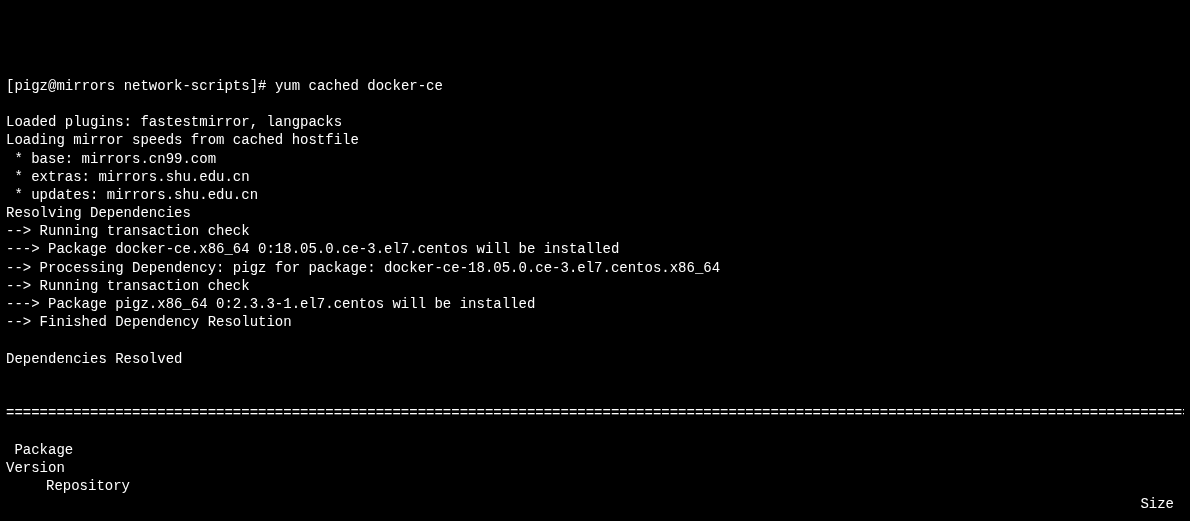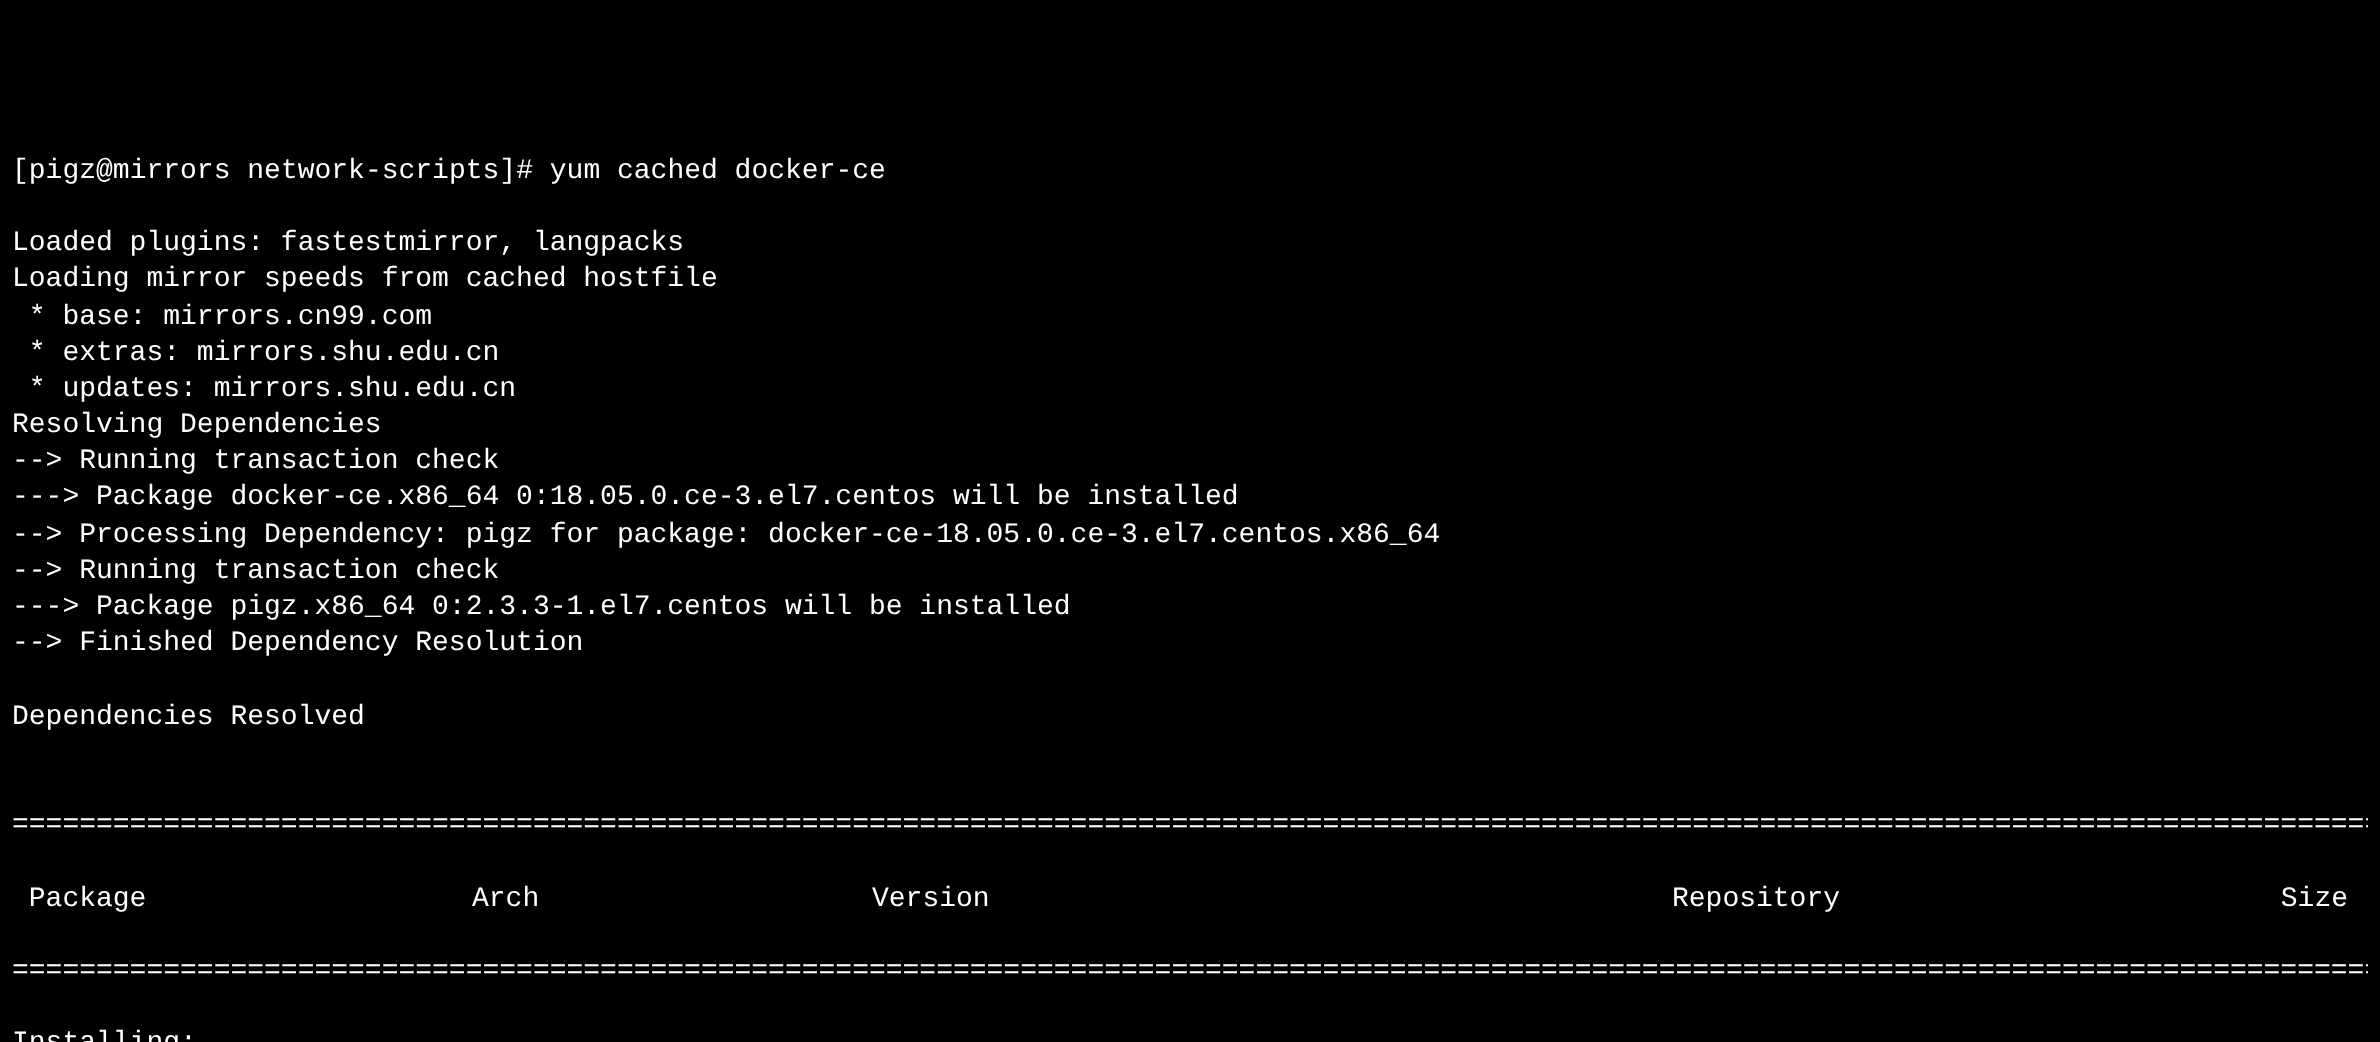--- a/index.html
+++ b/index.html
@@ -22,36 +22,37 @@
     .line {
       display: block;
     }
     .sep {
       letter-spacing: 0;
       overflow: hidden;
       white-space: nowrap;
     }
     .tbl-row {
       display: flex;
+      flex-direction: column;
     }
     .col-pkg { width: 230px; }
     .col-arch { width: 200px; }
     .col-ver { width: 400px; }
-    .col-repo { width: 240px; }
+    .col-repo { width: 240px; margin-left: 40px; }
     .col-size { flex: 1; text-align: right; padding-right: 10px; }
   </style>
 </head>
 <body>
 
 
 
 <span class="line">[<span>pigz</span>@<span>mirrors</span> <span>network-scripts</span>]<span>#</span> <span>yum cached docker-ce</span></span>
 <div id="prelines"><span class="line">Loaded plugins: fastestmirror, langpacks</span><span class="line">Loading mirror speeds from cached hostfile</span><span class="line"> * base: mirrors.cn99.com</span><span class="line"> * extras: mirrors.shu.edu.cn</span><span class="line"> * updates: mirrors.shu.edu.cn</span><span class="line">Resolving Dependencies</span><span class="line">--&gt; Running transaction check</span><span class="line">---&gt; Package docker-ce.x86_64 0:18.05.0.ce-3.el7.centos will be installed</span><span class="line">--&gt; Processing Dependency: pigz for package: docker-ce-18.05.0.ce-3.el7.centos.x86_64</span><span class="line">--&gt; Running transaction check</span><span class="line">---&gt; Package pigz.x86_64 0:2.3.3-1.el7.centos will be installed</span><span class="line">--&gt; Finished Dependency Resolution</span><span class="line"> </span><span class="line">Dependencies Resolved</span><span class="line"> </span></div>
 <span class="line sep">==============================================================================================================================================</span>
-<div class="tbl-row"><span class="col-pkg"> Package</span><span class="col-arch">Arch</span><span class="col-ver">Version</span><span class="col-repo">Repository</span><span class="col-size">Size</span></div>
+<div class="tbl-row"><span class="col-pkg"> Package</span><span class="col-ver">Version</span><span class="col-repo">Repository</span><span class="col-size">Size</span></div>
 <span class="line sep">==============================================================================================================================================</span>
 <div id="sections"><span class="line">Installing:</span></div>
 
 
 
 
 
 
 
 

